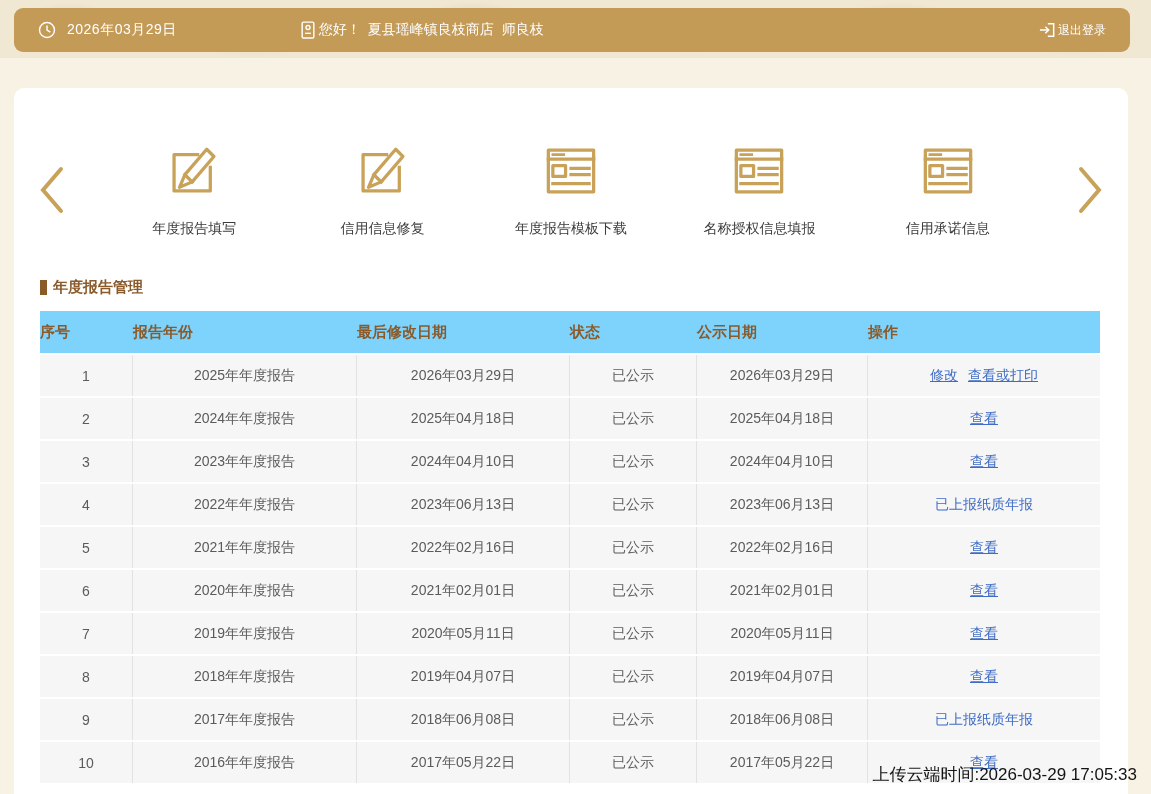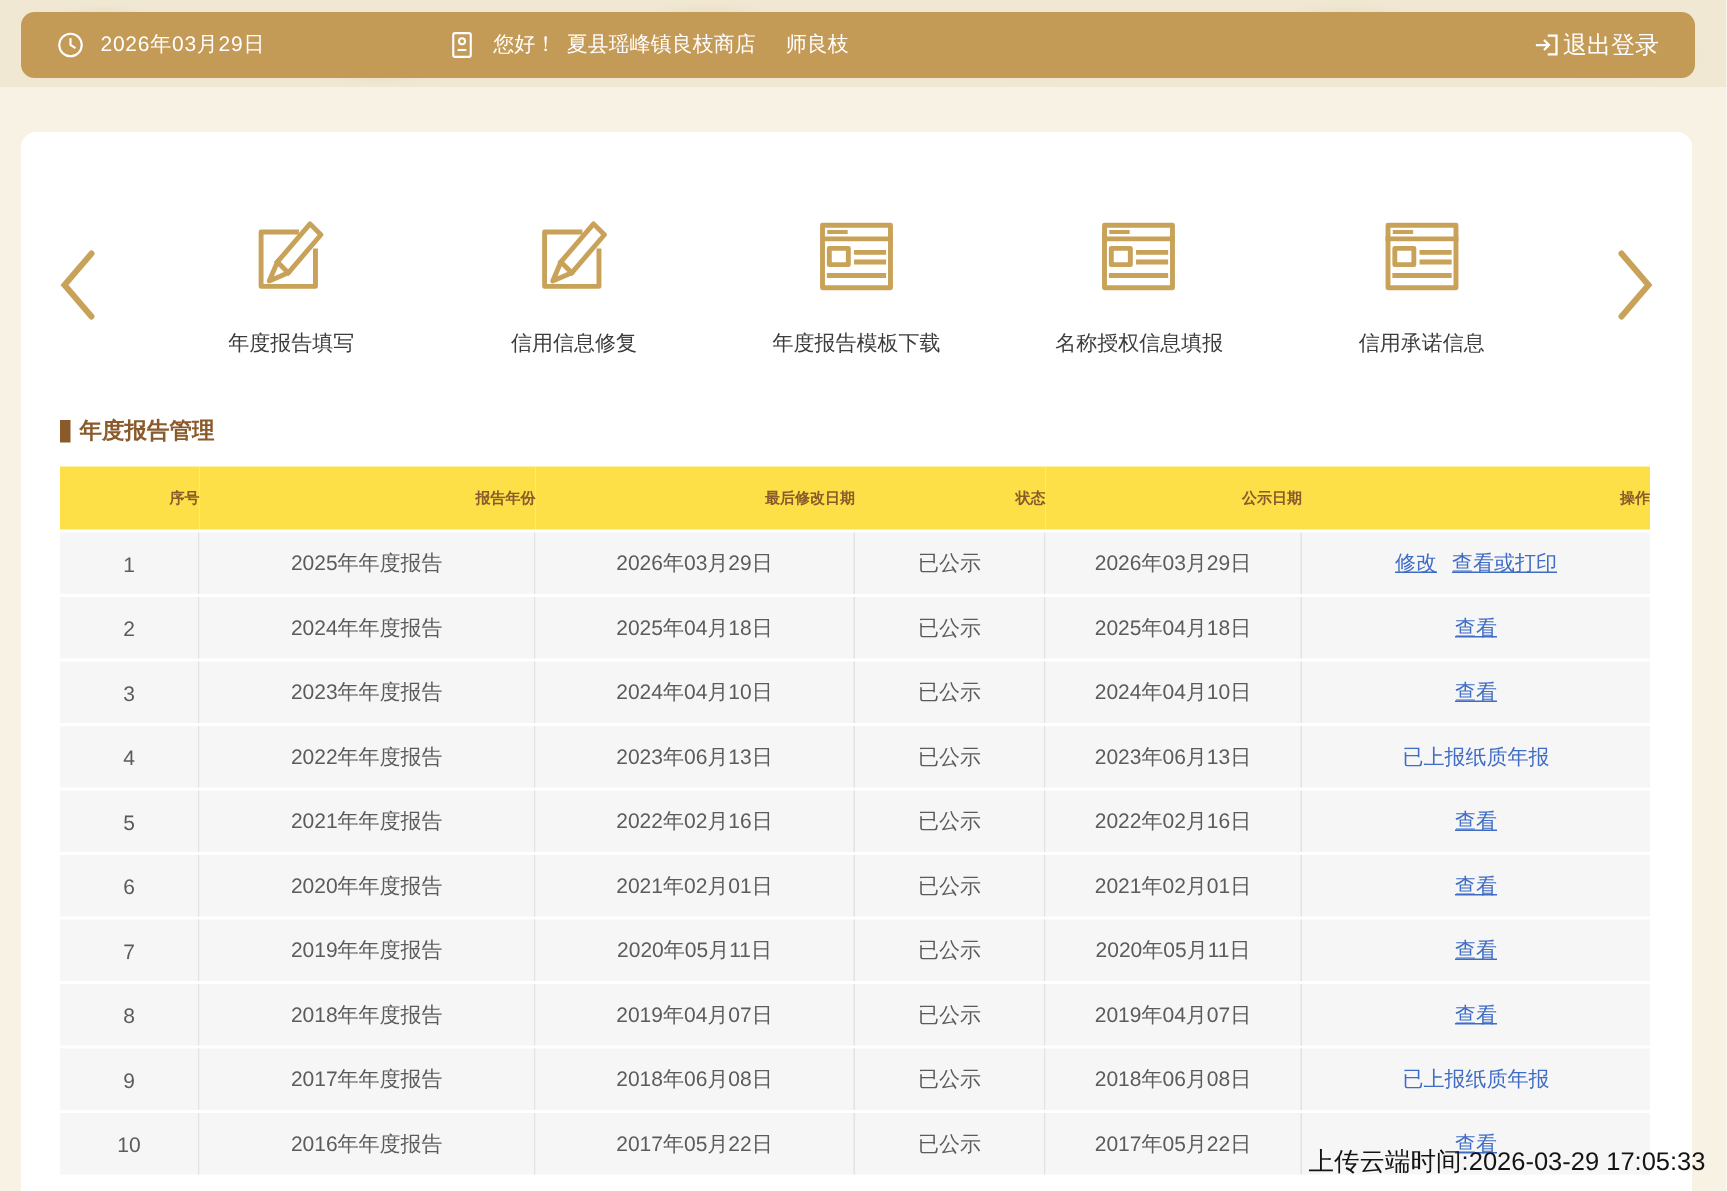--- a/index.html
+++ b/index.html
@@ -25,27 +25,27 @@
   .topbar{
     position:absolute;left:14px;top:8px;width:1116px;height:44px;z-index:2;
     background:var(--gold,#c49a57);border-radius:9px;
     display:flex;align-items:center;color:#fff;font-size:14px;
     box-sizing:border-box;padding:0 24px 0 22px;
   }
   .topbar .ticon{display:inline-flex;width:22px;height:22px;align-items:center;justify-content:center;}
   .topbar .ticon svg{width:20px;height:20px;display:block;}
   .tb-date{margin-left:9px;letter-spacing:.5px;}
   .tb-badge{margin-left:120px;}
-  .tb-greet{margin-left:10px;}
+  .tb-greet{}
   .tb-company{margin-left:7px;}
-  .tb-user{margin-left:20px;text-align:center;}
+  .tb-user{margin-left:8px;text-align:center;}
   .tb-spacer{flex:1;}
   .logout-btn{
     display:flex;align-items:center;gap:0;background:none;border:none;color:#fff;
-    font-size:16px;font-family:inherit;cursor:pointer;padding:0;
+    font-size:12px;font-family:inherit;cursor:pointer;padding:0;
   }
   
   .panel{
     position:absolute;left:14px;top:88px;width:1114px;height:780px;z-index:1;
     background:#fff;border-radius:10px;box-sizing:border-box;
   }
   
   .carousel{display:flex;align-items:center;padding:54px 16px 0 16px;gap:26px;}
   .car-nav{
     background:none;border:none;cursor:pointer;padding:0;width:44px;height:64px;
@@ -63,22 +63,22 @@
     color:var(--title,#8a5a2b);display:flex;align-items:center;
   }
   .section-title .tick{
     display:inline-block;width:7px;height:15px;background:var(--title,#8a5a2b);
     margin-right:6px;
   }
   
   .tbl-wrap{margin:12px 0 0 26px;width:1060px;}
   table.report{border-collapse:separate;border-spacing:0 2px;width:1060px;table-layout:fixed;}
   table.report th{
-    background:#fde047;color:var(--header_text,#8a5a2b);font-size:10px;font-weight:bold;
-    height:42px;padding:0;text-align:right;
+    background:#7dd3fc;color:var(--header_text,#8a5a2b);font-size:15px;font-weight:bold;
+    height:42px;padding:0;text-align:left;
   }
   table.report td{
     background:#f6f6f6;color:#5b5b5b;font-size:14px;height:41px;padding:0;text-align:center;
     border-right:1px solid #e2e2e2;
   }
   table.report td:last-child{border-right:none;}
   a.act-link{color:var(--link,#3f6cc5);text-decoration:underline;margin:0 5px;cursor:pointer;}
   span.act-text{color:var(--link,#3f6cc5);text-decoration:none;margin:0 5px;}
   
   .watermark{

